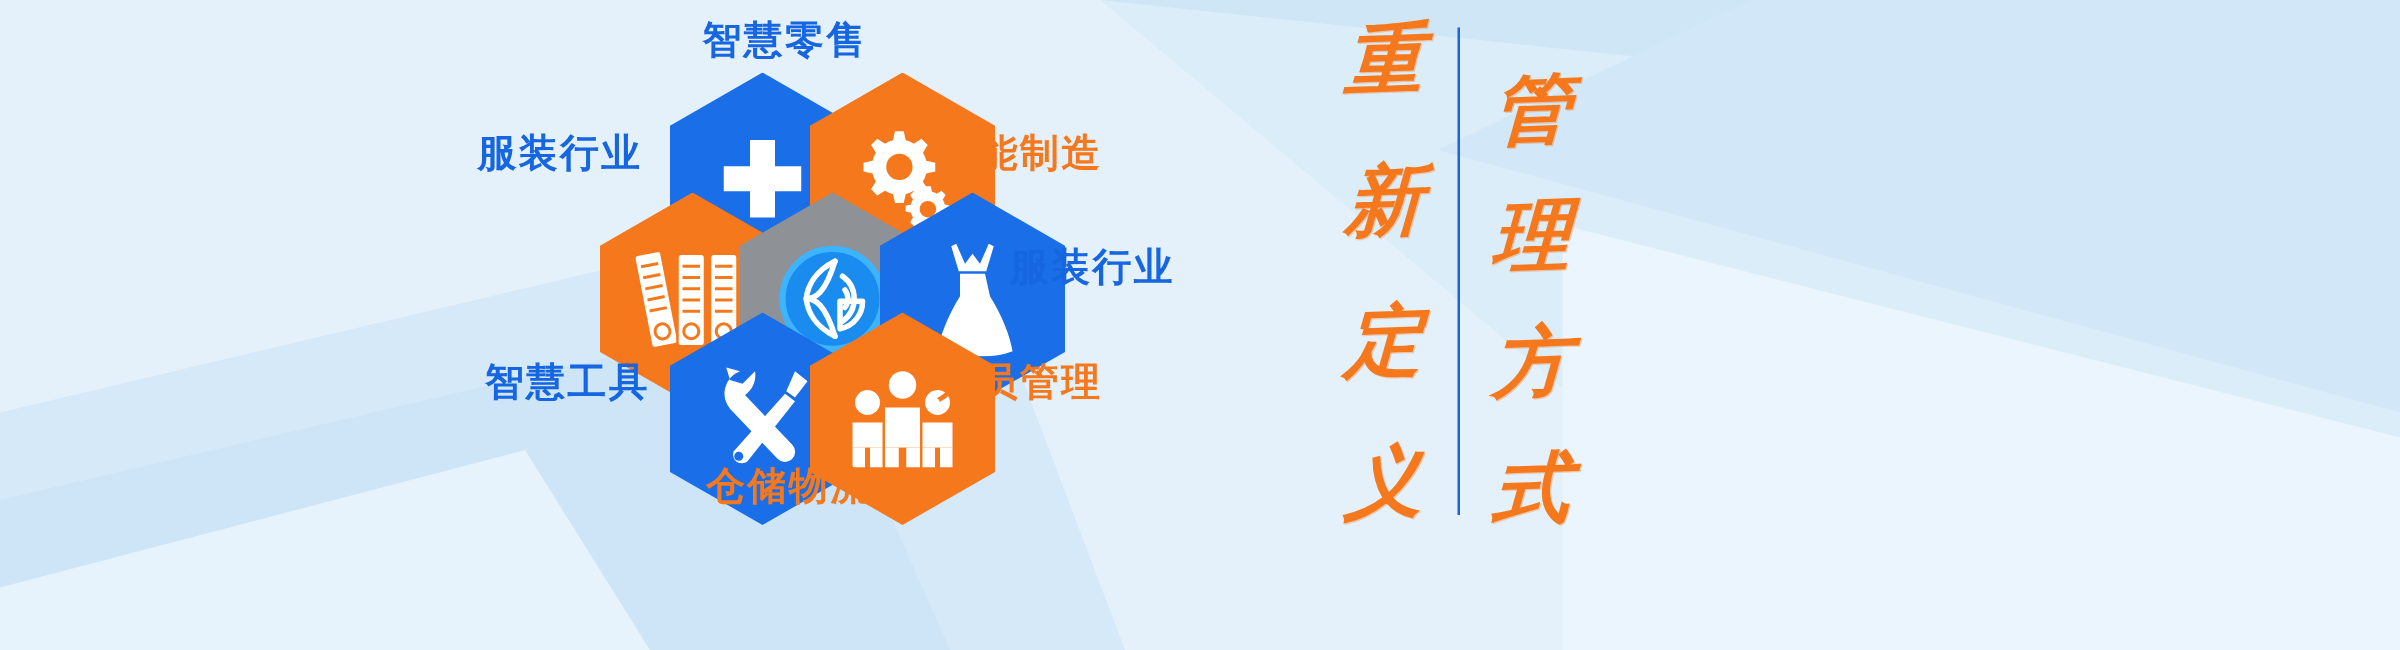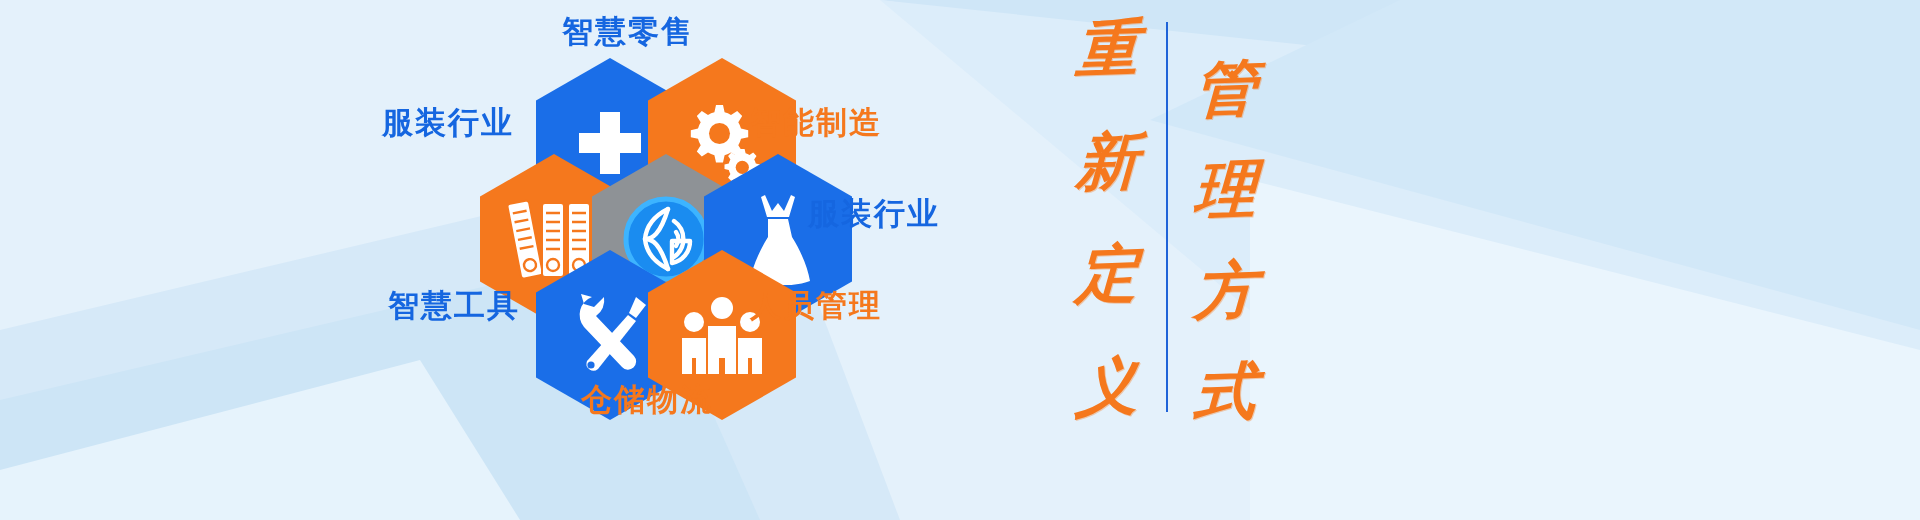--- a/index.html
+++ b/index.html
@@ -79,21 +79,21 @@
   .label-blue   { color: #1566e0; }
   .label-orange { color: #f5781d; }
 
   .lb-retail   { left: 562px; top: 16px;  }
   .lb-medical  { left: 382px; top: 107px; text-align: right; }
   .lb-manu     { left: 750px; top: 107px; text-align: center; }
   .lb-books    { left: 334px; top: 198px; }
   .lb-apparel  { left: 808px; top: 198px; }
   .lb-tools    { left: 388px; top: 290px; }
   .lb-people   { left: 750px; top: 290px; }
-  .lb-ware     { left: 565px; top: 384px; margin-left: 16px; }
+  .lb-ware     { left: 565px; top: 373px; }
 
   
   .slogan {
     position: absolute;
     top: 18px;
     width: 90px;
     height: 400px;
     display: flex;
     flex-direction: column;
     align-items: center;

